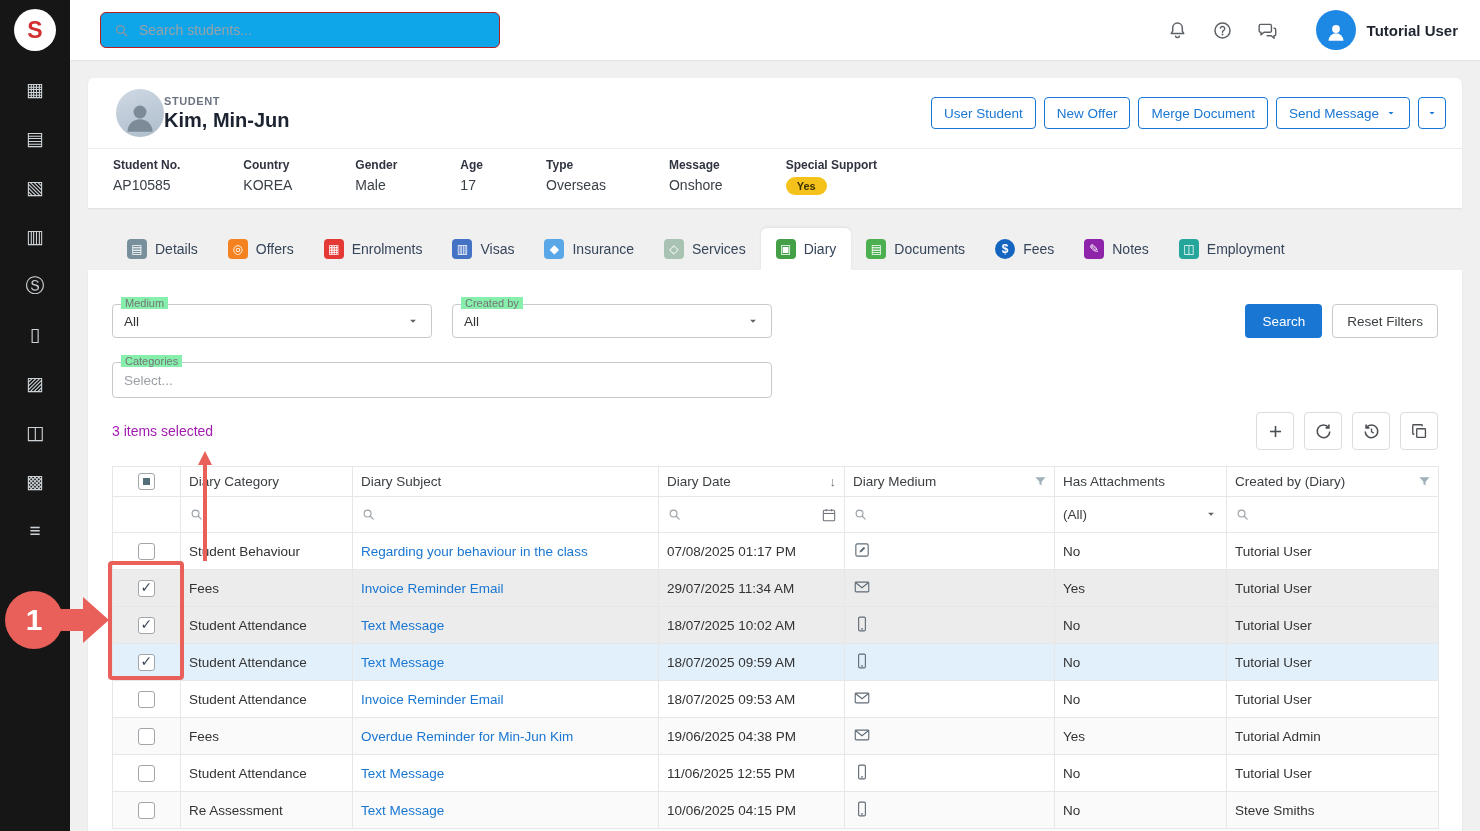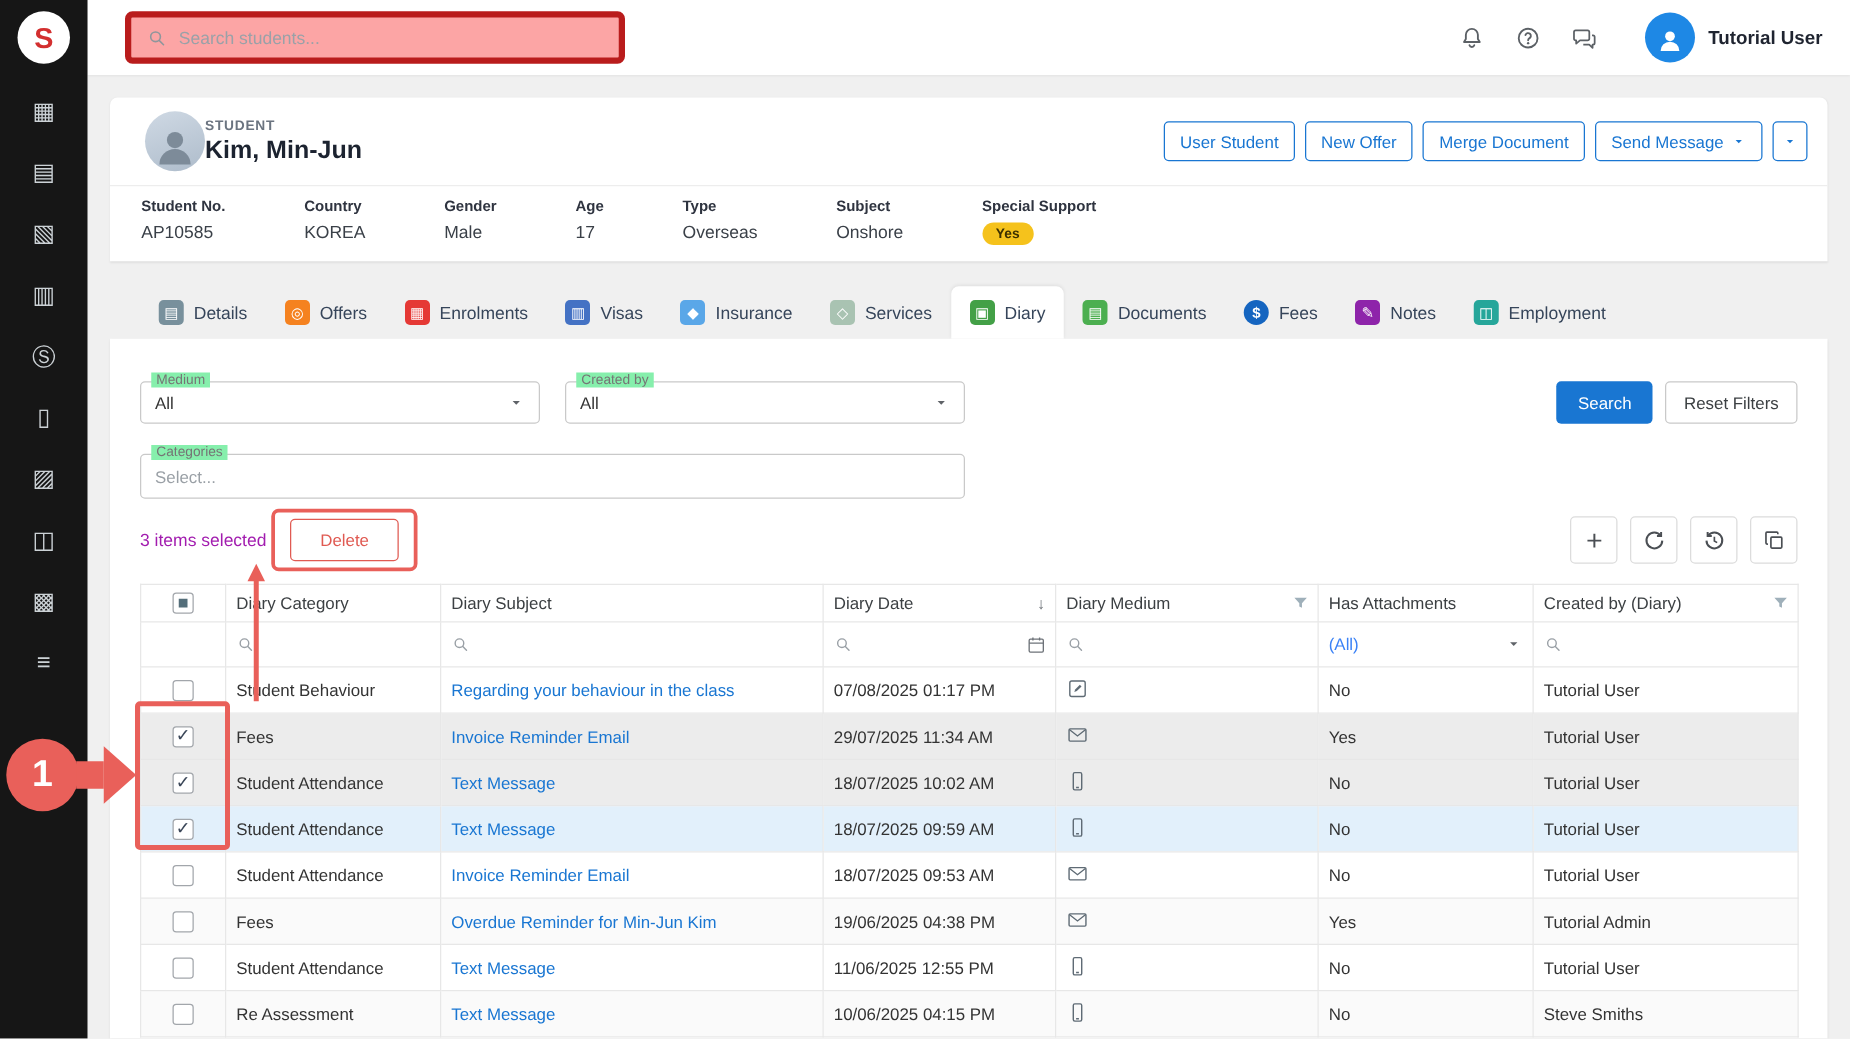--- a/index.html
+++ b/index.html
@@ -8,21 +8,21 @@
   .app{position:relative;width:1480px;height:831px;display:flex;overflow:hidden;background:#f0f0f0}
 
   
   .sidebar{width:70px;background:#161616;flex-shrink:0;display:flex;flex-direction:column;align-items:center;z-index:2}
   .logo{width:42px;height:42px;margin:9px 0 14px;background:#fff;border-radius:50%;display:flex;align-items:center;justify-content:center;color:#dídce;color:#d32f2f;font-weight:bold;font-size:23px;cursor:pointer}
   .nav-icon{width:70px;height:49px;display:flex;align-items:center;justify-content:center;color:#ccd2d6;font-size:19px;cursor:pointer}
 
   
   .main{flex:1;display:flex;flex-direction:column;min-width:0}
   .topbar{height:60px;background:#fff;display:flex;align-items:center;padding:0 22px 0 30px;box-shadow:0 1px 2px rgba(0,0,0,.06);z-index:1}
-  .search-box{width:400px;height:36px;background:#fca5a5;border:5px solid #b91c1c;border-radius:6px;display:flex;align-items:center;padding:16px 12px;color:#8f969c}
+  .search-box{width:400px;height:36px;background:#0ea5e9;border:1px solid #b91c1c;border-radius:6px;display:flex;align-items:center;padding:16px 12px;color:#8f969c}
   .search-box .icon16{width:17px;height:17px;flex-shrink:0}
   .search-box input{border:none;background:transparent;outline:none;margin-left:9px;font-size:14px;width:100%;color:#333;font-family:inherit}
   .search-box input::placeholder{color:#9aa1a8}
   .topbar-right{margin-left:auto;display:flex;align-items:center;gap:24px}
   .tb-icon{width:21px;height:21px;color:#5c6166;cursor:pointer}
   .user{display:flex;align-items:center;gap:11px;margin-left:14px;cursor:pointer}
   .avatar{width:40px;height:40px;border-radius:50%;background:#1e88e5;display:flex;align-items:center;justify-content:center;color:#fff;overflow:hidden}
   .avatar .icon22{width:24px;height:24px;margin-top:3px}
   .user-name{font-weight:bold;font-size:15px;color:#1f2430}
 
@@ -83,21 +83,21 @@
   .grid th,.grid td{border:1px solid #e7e7e7;font-size:13.5px;color:#333;text-align:left;padding:0 8px;overflow:hidden;white-space:nowrap;font-weight:normal}
   .grid thead th{height:30px;color:#3c4043;position:relative}
   .grid .filter-row td{height:36px;color:#9aa0a6}
   .grid tbody .row td{height:37px}
   .c-center{text-align:center}
   .sort-arrow{position:absolute;right:8px;top:7px;color:#6b7075;font-size:13px}
   .funnel{position:absolute;right:6px;top:7px;width:15px;height:15px;color:#9fb0ba;cursor:pointer}
   .fcell{position:relative}
   .ficon{width:15px;height:15px;color:#9aa0a6;display:inline-block;vertical-align:middle;cursor:pointer}
   .fcal{position:absolute;right:7px;top:10px;width:16px;height:16px;color:#6d7278;cursor:pointer}
-  .fsel{display:flex;align-items:flex-start;cursor:pointer;color:#3b82f6}
+  .fsel{display:flex;align-items:flex-start;cursor:pointer;color:#404040}
   .fsel .caret10{margin-left:auto;width:14px;height:14px;color:#5f6368}
   .row-even td{background:#fafafa}
   .row-selected td{background:#ececec}
   .row-focused td{background:#e2f0fb}
   .link{color:#1976d2;text-decoration:none;cursor:pointer}
 
   .cb{width:17px;height:17px;border:1px solid #a2a6ab;border-radius:3px;background:#fff;margin:0 auto;position:relative;cursor:pointer;display:block}
   .cb.checked::after{content:"✓";position:absolute;left:1.5px;top:-1.5px;font-size:14px;color:#3c4859;font-weight:bold}
   .cb.ind::after{content:"";position:absolute;inset:4px;background:#546e7a}
   .med-icon{width:18px;height:18px;display:inline-block;color:#5f6b75}
@@ -237,21 +237,21 @@
             </div>
             <div class="info-item">
               <div class="info-label">Age</div>
               <div class="info-value">17</div>
             </div>
             <div class="info-item">
               <div class="info-label">Type</div>
               <div class="info-value">Overseas</div>
             </div>
             <div class="info-item">
-              <div class="info-label">Subject</div>
+              <div class="info-label">Message</div>
               <div class="info-value">Onshore</div>
             </div>
             <div class="info-item">
               <div class="info-label">Special Support</div>
               <div class="info-value"><span class="badge-yes">Yes</span></div>
             </div>
           </div>
       </section>
 
       <div class="tabs">
@@ -328,23 +328,20 @@
           </div>
         </div>
 
         <div class="select-field categories">
           <span class="fl">Categories</span>
           <span class="ph">Select...</span>
         </div>
 
         <div class="sel-row">
           <span class="sel-count">3 items selected</span>
-          <div class="annot-delete-box">
-            <button class="btn-delete">Delete</button>
-          </div>
           <div class="toolbar">
               <button class="tbtn">
                 <span class="icon18">
                   <svg viewBox="0 0 24 24">
                     <line x1="12" y1="5" x2="12" y2="19" stroke="currentColor" stroke-width="2"></line>
                     <line x1="5" y1="12" x2="19" y2="12" stroke="currentColor" stroke-width="2"></line>
                   </svg>
                 </span>
               </button>
               <button class="tbtn">

